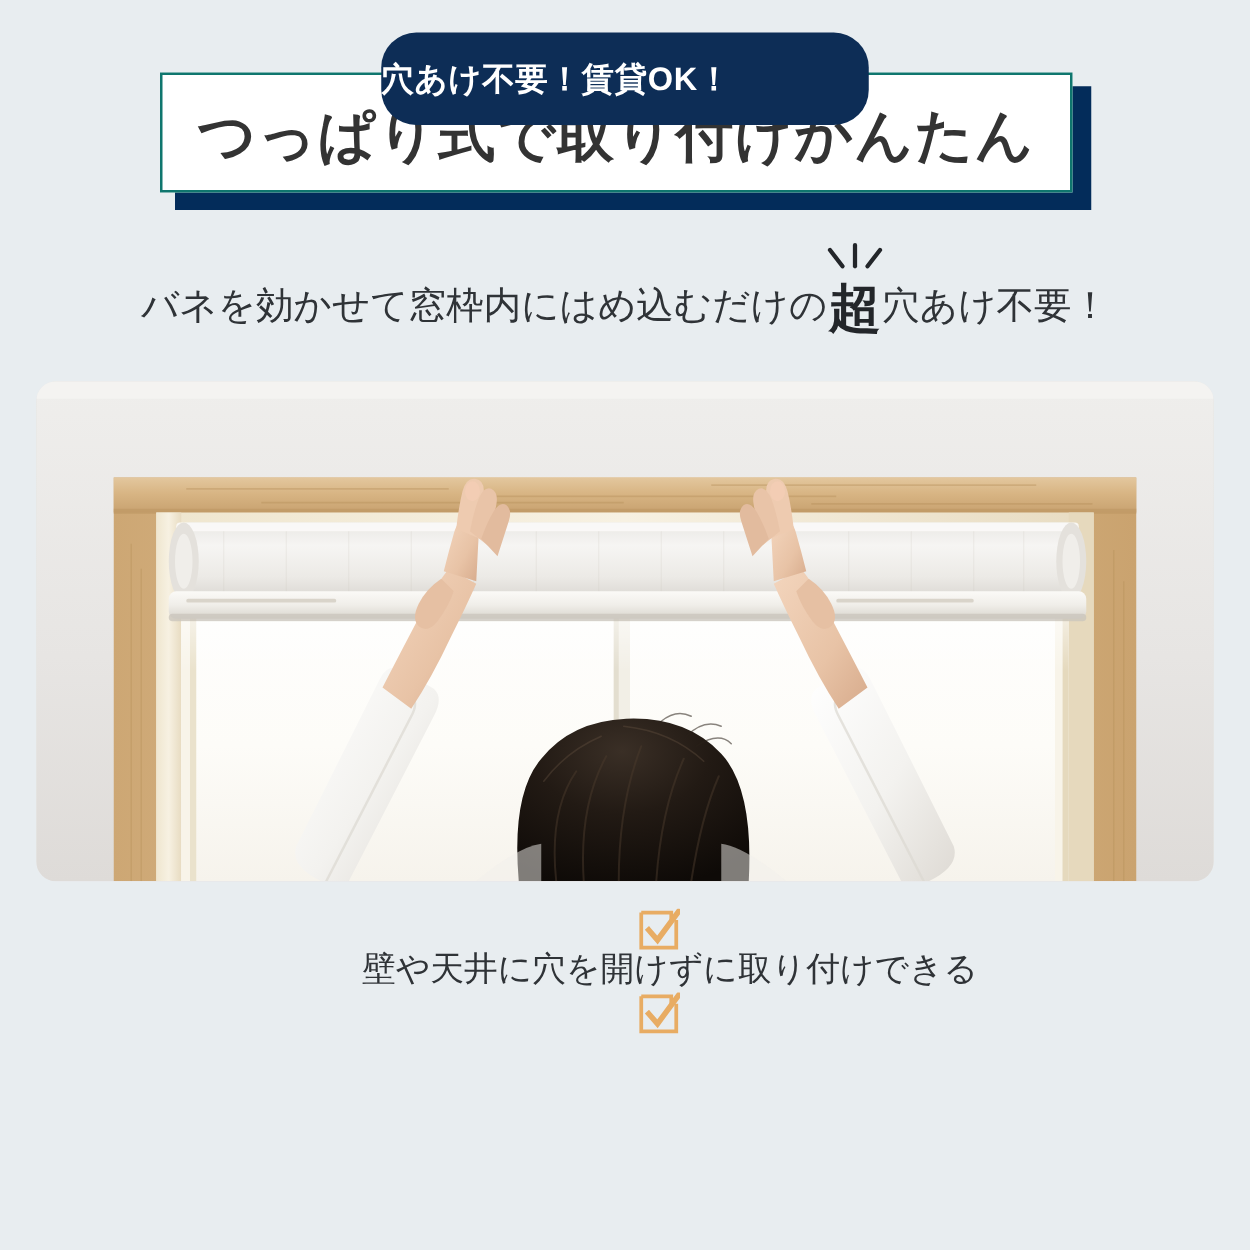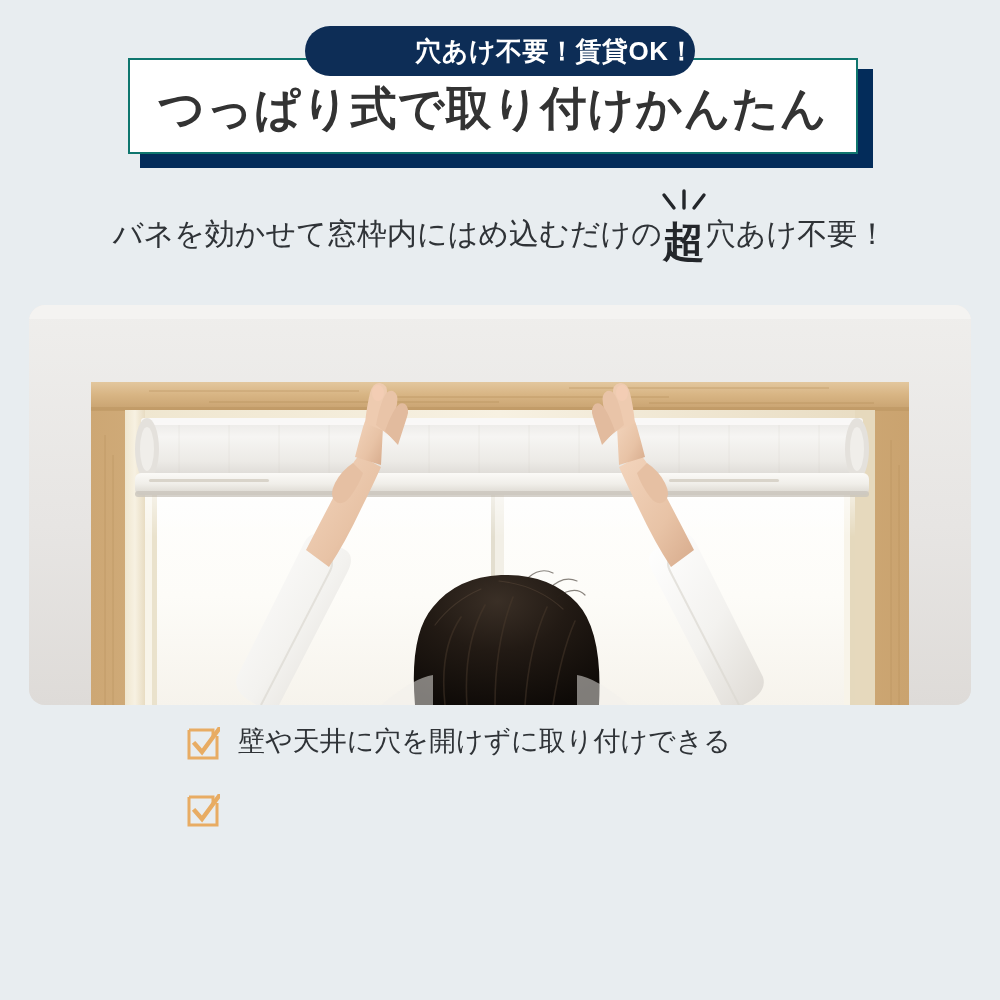--- a/index.html
+++ b/index.html
@@ -43,44 +43,44 @@
     font-weight: 700;
     color: #333333;
     letter-spacing: 1px;
     white-space: nowrap;
     line-height: 1;
     transform: translateY(2px);
   }
   #badge-pill {
     position: absolute;
     left: 305px; top: 26px;
-    width: 390px; height: 50px;
+    width: 390px; height: 74px;
     background: #0d2d56;
     border-radius: 28px;
     display: flex;
     align-items: center;
-    justify-content: flex-end;
+    justify-content: flex-start;
     z-index: 3;
   }
   #badge-text {
     font-size: 26px;
     font-weight: 700;
     color: #ffffff;
     letter-spacing: 0.5px;
     white-space: nowrap;
     line-height: 1;
   }
 
   
   #subtitle-row {
     position: absolute;
-    left: 0; top: 219px;
+    left: 0; top: 205px;
     width: 1000px; height: 80px;
     display: flex;
-    align-items: flex-start;
+    align-items: center;
     justify-content: center;
   }
   .sub-part {
     font-size: 30px;
     color: #2f3337;
     line-height: 1;
     white-space: nowrap;
   }
   #emph-wrap {
     position: relative;
@@ -116,22 +116,23 @@
   #photo-svg { display: block; width: 942px; height: 400px; }
 
   
   #feature-list {
     position: absolute;
     left: 186px; top: 728px;
     width: 700px;
   }
   .feature-row {
     display: flex;
-    align-items: flex-start;
+    align-items: center;
     height: 67px;
+    flex-direction: column;
   }
   .check-icon {
     width: 34px;
     height: 34px;
     flex: 0 0 34px;
     margin-right: 18px;
     position: relative;
     top: -1px;
   }
   .feature-label {

